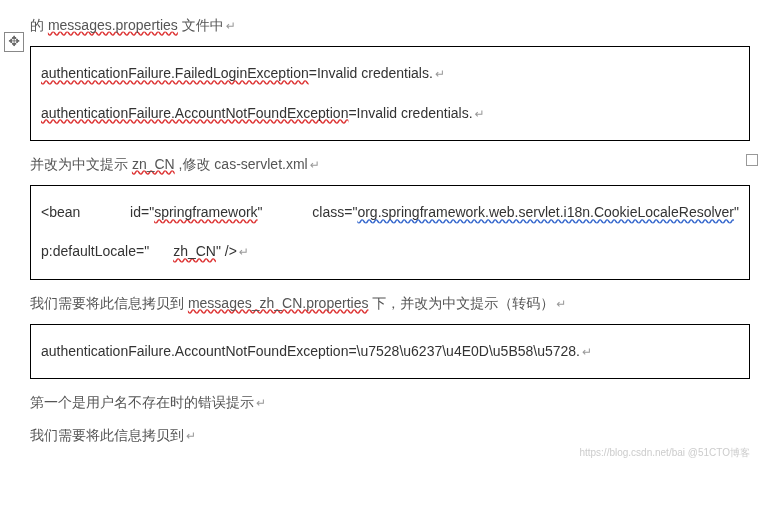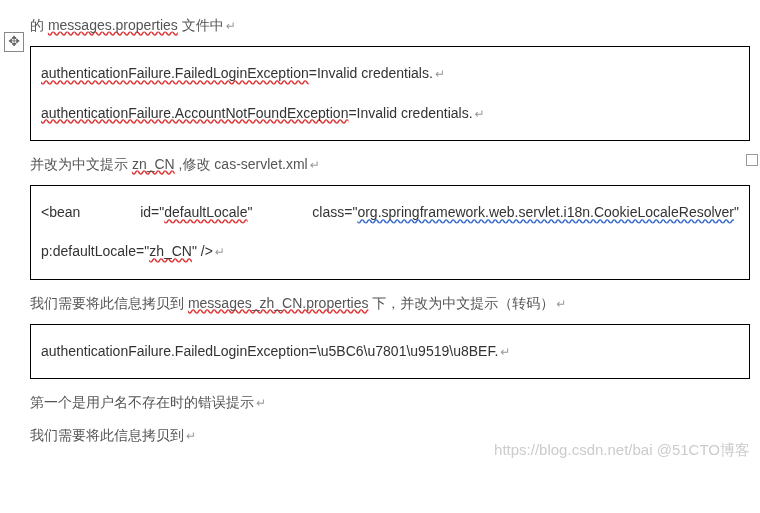--- a/index.html
+++ b/index.html
@@ -60,27 +60,27 @@
     background: #fff;
   }
   .small-box {
     position: absolute;
     right: 2px;
     top: 154px;
     width: 10px;
     height: 10px;
     border: 1px solid #999;
   }
-  .quoted { color: #333; }
+  .quoted { color: #333; margin-left: 24px; }
   .watermark {
     position: absolute;
     right: 10px;
     bottom: 6px;
     color: #ccc;
-    font-size: 15px;
+    font-size: 10px;
     font-family: Arial, sans-serif;
   }
 </style>
 </head>
 <body>
 
 <div class="para">
   <span>的 </span><span class="sp-red">messages.properties</span><span> 文件中</span><span class="pilcrow">↵</span>
 </div>
 
@@ -96,33 +96,33 @@
 </div>
 
 <div class="small-box"></div>
 
 <div class="para">
   <span>并改为中文提示 </span><span class="sp-red">zn_CN</span><span>    ,修改 cas-servlet.xml</span><span class="pilcrow">↵</span>
 </div>
 
 <div class="code-box" style="text-align:justify;">
   <div class="line" style="text-align-last:justify;">
-    <span>&lt;bean   id="</span><span class="sp-red">defaultLocale</span><span>"    class="</span><span class="sp-blue">org.springframework.web.servlet.i18n.CookieLocaleResolver</span><span>"</span>
+    <span>&lt;bean   id="</span><span class="sp-red">springframework</span><span>"    class="</span><span class="sp-blue">org.springframework.web.servlet.i18n.CookieLocaleResolver</span><span>"</span>
   </div>
   <div class="line" style="text-align-last:left;">
     <span>p:defaultLocale="</span><span class="sp-red quoted">zh_CN</span><span>" /&gt;</span><span class="pilcrow">↵</span>
   </div>
 </div>
 
 <div class="para">
   <span>我们需要将此信息拷贝到 </span><span class="sp-red">messages_zh_CN.properties</span><span> 下，并改为中文提示（转码）</span><span class="pilcrow">↵</span>
 </div>
 
 <div class="code-box">
-  <div class="line"><span>authenticationFailure.FailedLoginException=\u5BC6\u7801\u9519\u8BEF.</span><span class="pilcrow">↵</span></div>
+  <div class="line"><span>authenticationFailure.AccountNotFoundException=\u7528\u6237\u4E0D\u5B58\u5728.</span><span class="pilcrow">↵</span></div>
 </div>
 
 <div class="para">
   <span>第一个是用户名不存在时的错误提示</span><span class="pilcrow">↵</span>
 </div>
 
 <div class="para">
   <span>我们需要将此信息拷贝到</span><span class="pilcrow">↵</span>
 </div>
 

